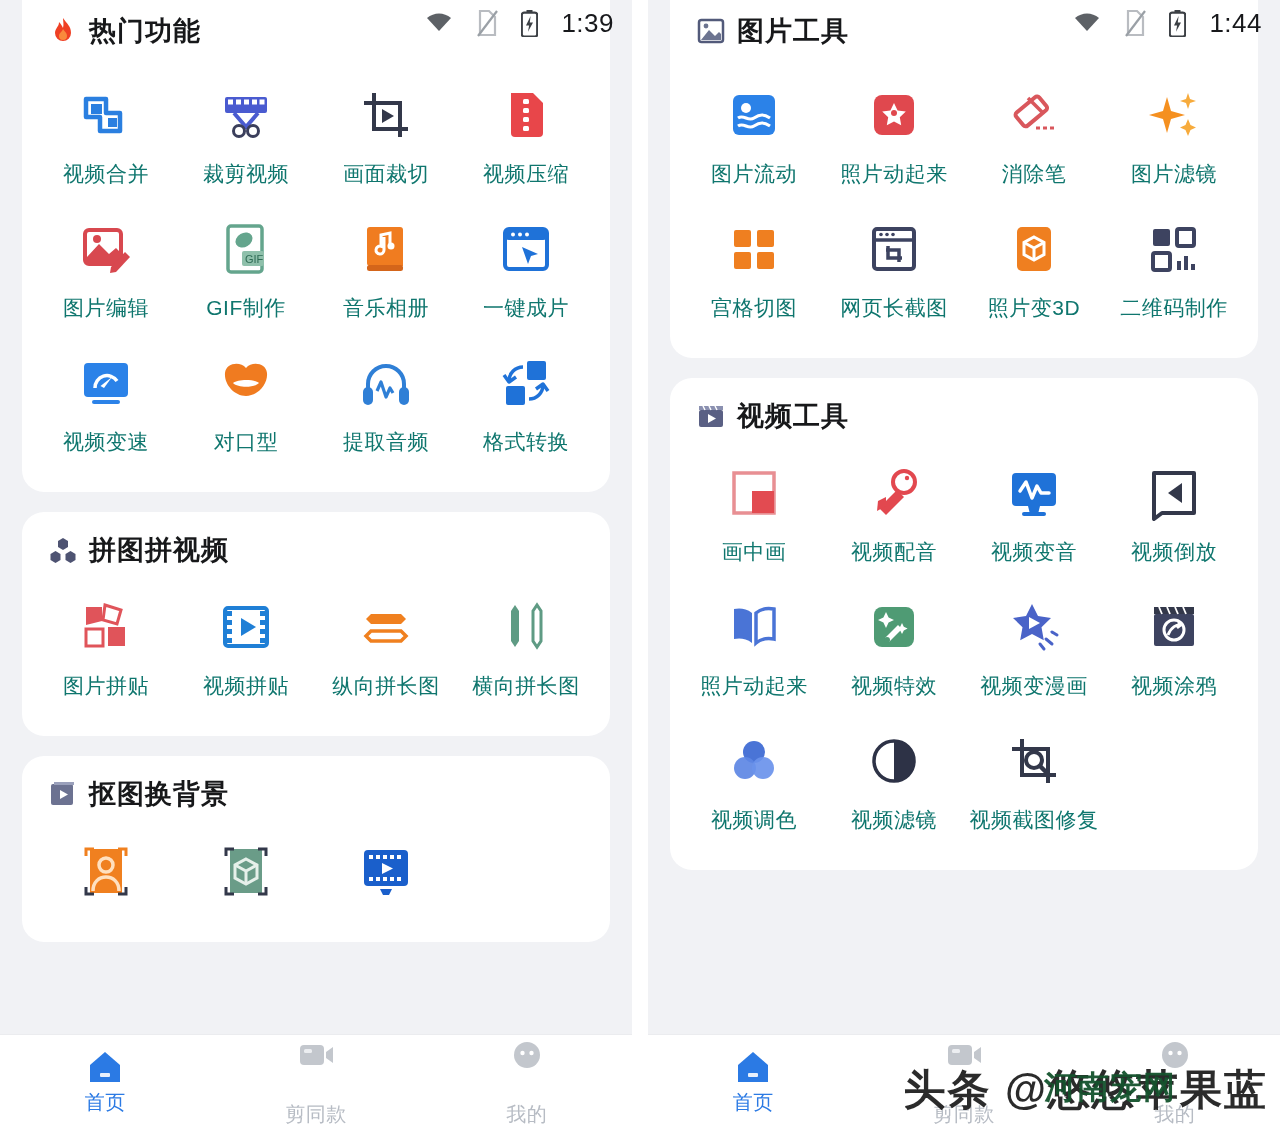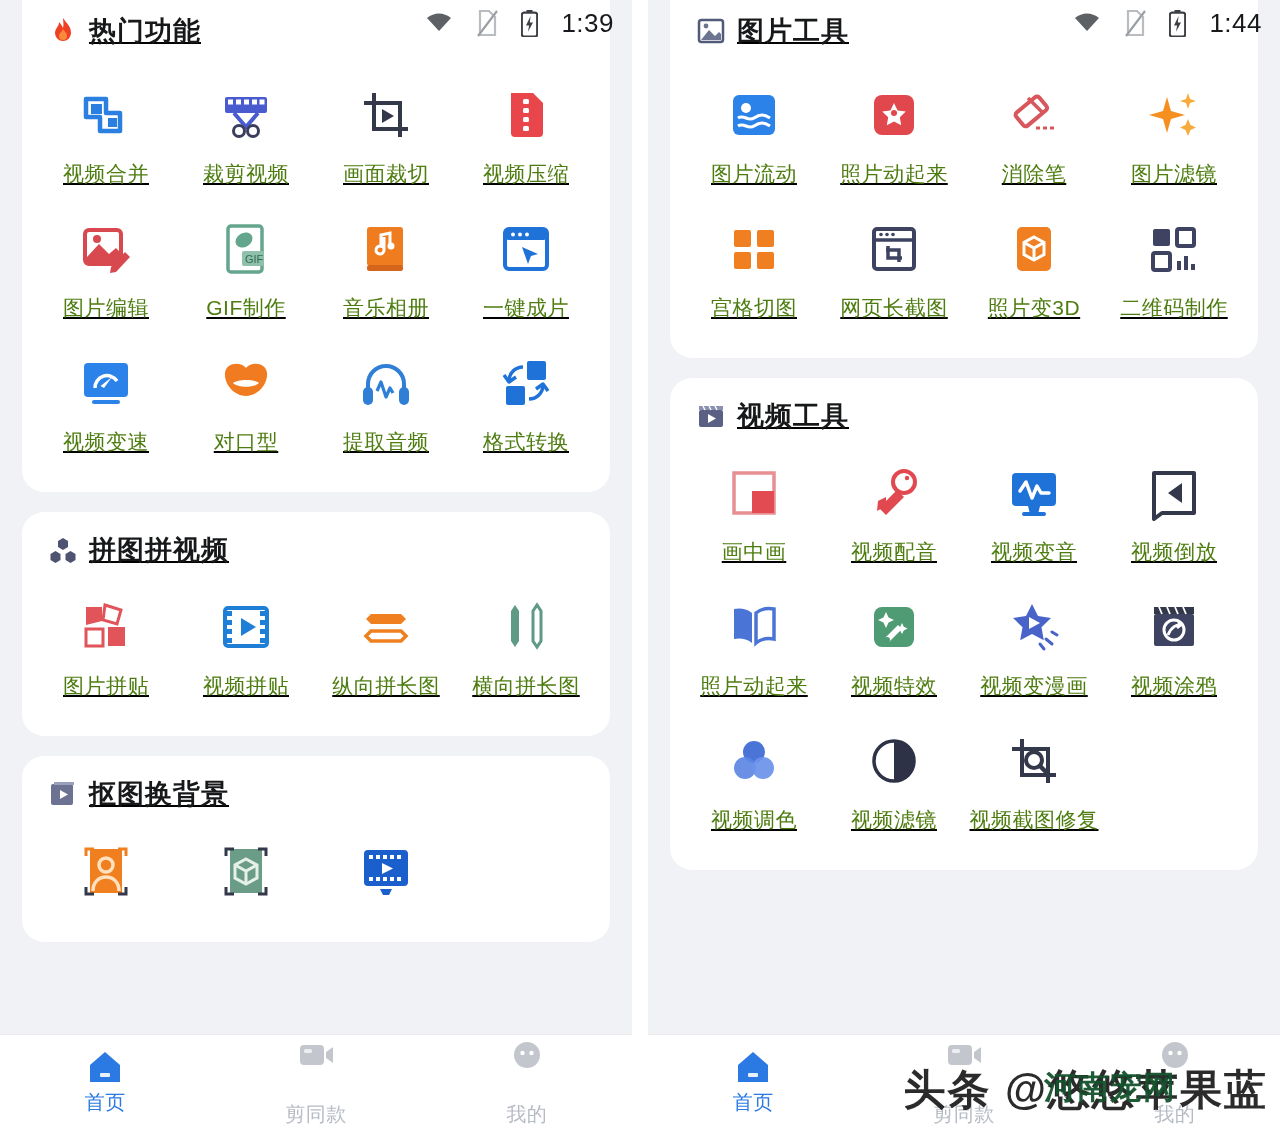--- a/index.html
+++ b/index.html
@@ -41,21 +41,20 @@
   .ic-batt { width: 17px; height: 27px; display:block; }
 
   
   .scroll { position: absolute; inset: 0; padding: 0 0 0 0; }
   .card {
     background: #ffffff;
     border-radius: 22px;
     margin: 0 22px 20px 22px;
     padding: 0 0 26px 0;
     position: relative;
-    text-decoration: underline;
   }
   .card.first { margin-top: 0; border-top-left-radius:0; border-top-right-radius:0; }
   .sect-head {
     display: flex; align-items: center; gap: 11px;
     padding: 20px 0 6px 26px;
     height: 62px;
   }
   .sect-head .hicon { width: 30px; height: 30px; flex: 0 0 30px; display:block; }
   .sect-title {
     font-size: 27px; font-weight: bold; color: #17181a;
@@ -73,21 +72,21 @@
     padding: 14px 0 10px 0;
     cursor: pointer;
   }
   .tool .glyph {
     width: 58px; height: 58px;
     display: flex; align-items: center; justify-content: center;
     margin-bottom: 16px;
   }
   .tool .glyph svg { width: 56px; height: 56px; display: block; }
   .tool .tlabel {
-    font-size: 21px; color: #4d7c0f; letter-spacing: .5px;
+    font-size: 21px; color: #0f766e; letter-spacing: .5px;
     white-space: nowrap;
     font-family: "Liberation Sans", sans-serif;
   }
   .grid.partial { padding-bottom: 0; }
   .grid.partial .tool { padding-bottom: 0; }
 
   
   .card.first .sect-head { padding-top: 6px; }
 
   

